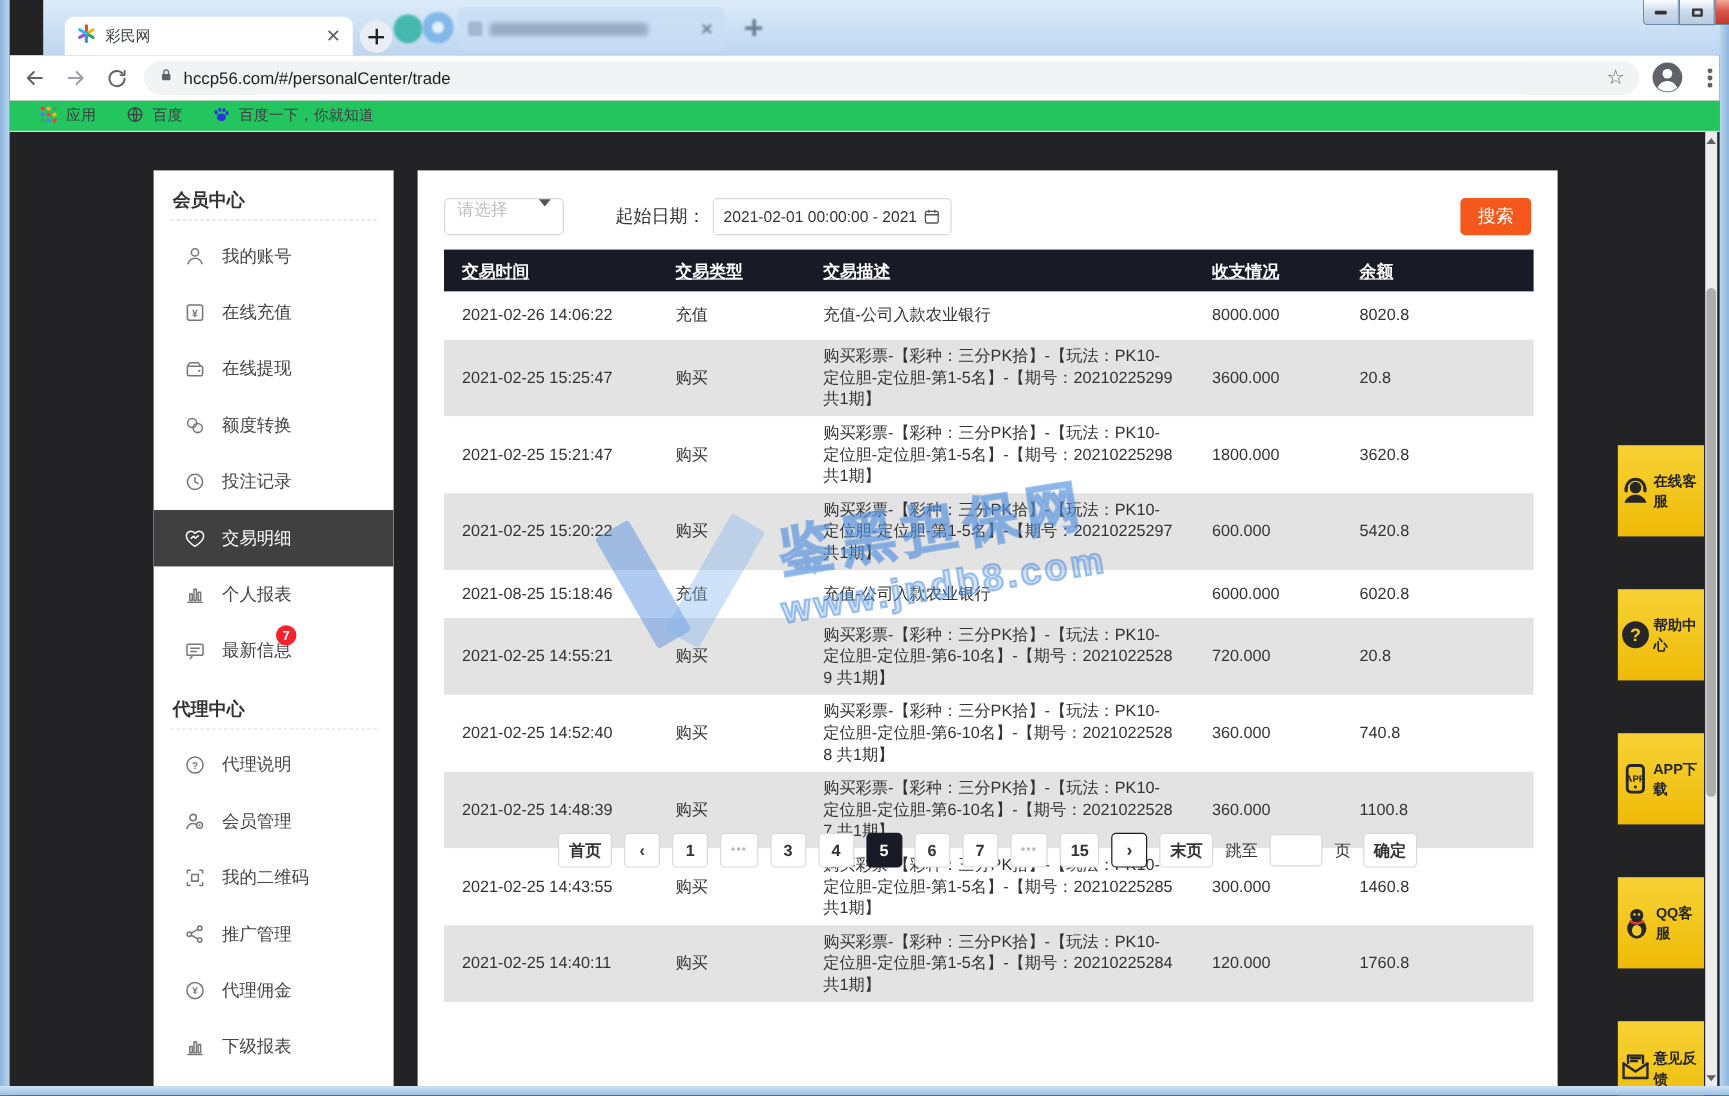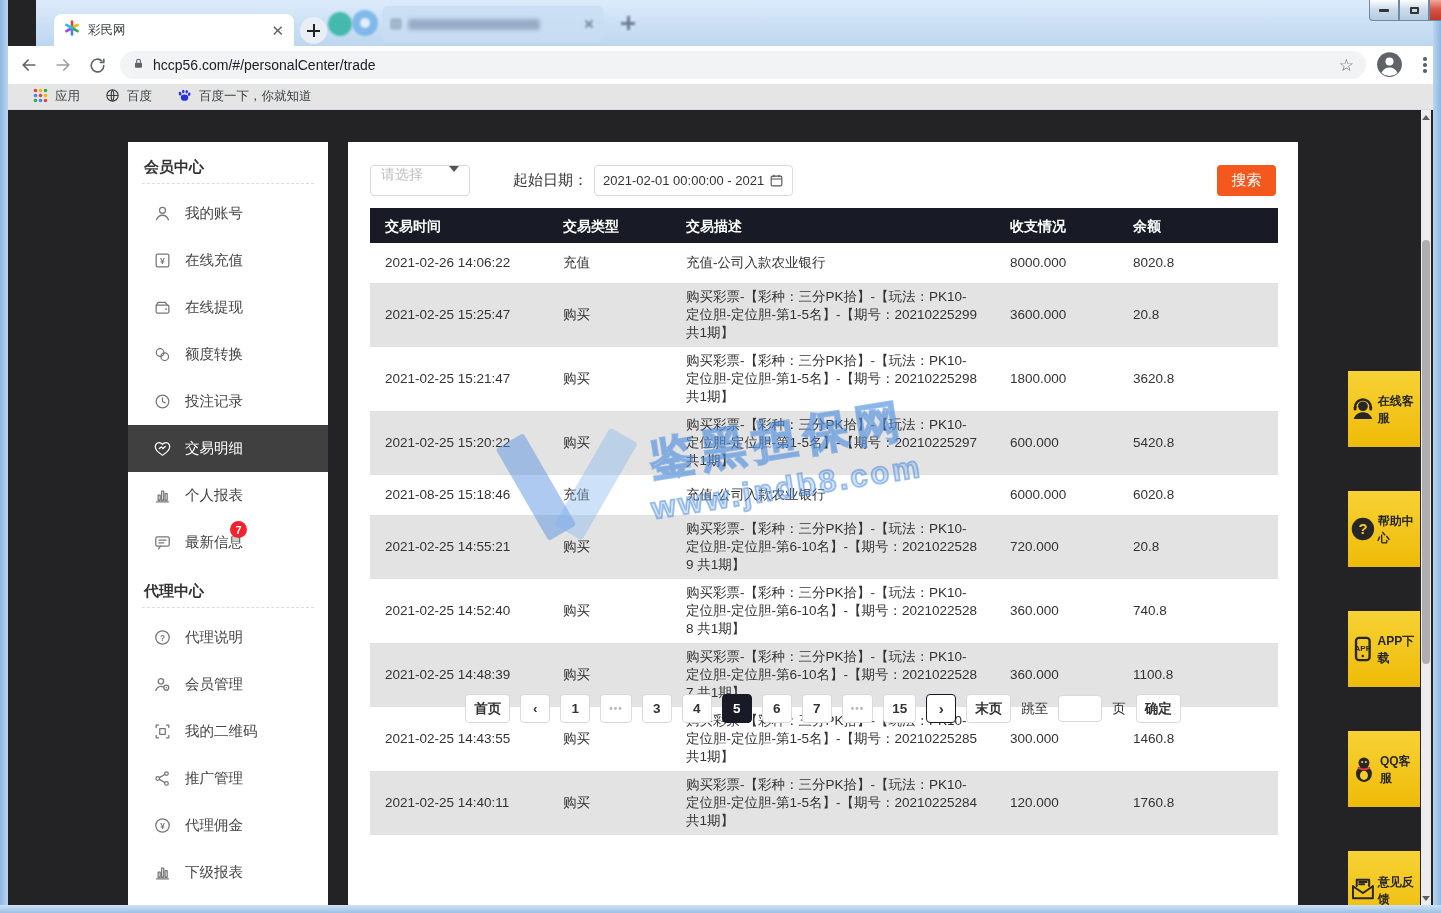--- a/index.html
+++ b/index.html
@@ -57,21 +57,21 @@
   .navbtn{width:26px;height:26px;display:flex;align-items:center;justify-content:center;margin-left:8px;}
   .urlbar{position:absolute;left:112px;top:5px;width:1246px;height:28px;background:#f1f3f4;border-radius:14px;
     display:flex;align-items:center;padding:0 12px;}
   .url-text{font-size:14px;color:#202124;margin-left:8px;flex:1;}
   .star{color:#5f6368;font-size:17px;}
   .avatar{position:absolute;left:1368px;top:5px;width:27px;height:27px;}
   .menu-dots{position:absolute;left:1408px;top:6px;width:18px;height:26px;display:flex;flex-direction:column;justify-content:center;align-items:center;gap:2.5px;}
   .menu-dots i{width:3.5px;height:3.5px;border-radius:50%;background:#5f6368;}
 
   
-  .bookmarks{position:absolute;left:8px;top:84px;width:1425px;height:26px;background:#e5e5e5;z-index:4;
+  .bookmarks{position:absolute;left:8px;top:84px;width:1425px;height:26px;background:#22c55e;z-index:4;
     display:flex;align-items:center;border-bottom:1px solid #d7dade;}
   .bm{display:flex;align-items:center;margin-left:18px;}
   .bm span{font-size:12.5px;color:#3c4043;margin-left:7px;}
 
   
   .page-bg{position:absolute;left:8px;top:110px;width:1425px;height:795px;background:#232326;}
 
   
   .sidebar{position:absolute;left:128px;top:142px;width:200px;height:763px;background:#fff;overflow:hidden;}
   .sec-title{padding:16px 16px 6px;font-size:15px;font-weight:700;color:#333;}
@@ -92,21 +92,21 @@
   .select .caret{margin-left:auto;width:0;height:0;border-left:5px solid transparent;border-right:5px solid transparent;border-top:6px solid #555;}
   .date-label{margin-left:43px;font-size:15px;color:#333;}
   .datebox{margin-left:6px;width:199px;height:31px;border:1px solid #d9d9d9;border-radius:4px;display:flex;
     align-items:center;padding:0 8px;font-size:13px;color:#333;}
   .datebox svg{margin-left:auto;flex:none;}
   .search-btn{margin-left:auto;width:59px;height:31px;background:#f4581c;color:#fff;border:none;border-radius:4px;
     font-size:15px;cursor:pointer;font-family:inherit;}
 
   .table{position:absolute;left:22px;top:66px;width:908px;}
   .thead{display:flex;background:#181b26;height:35px;align-items:center;}
-  .thead .cell{color:#fff;font-size:14px;font-weight:600;}
+  .thead .cell{color:#fff;font-size:14px;font-weight:600;text-decoration:underline;}
   .trow{display:flex;min-height:40px;align-items:center;background:#fff;}
   .trow.stripe{background:#e3e3e3;}
   .cell{padding:5px 15px;font-size:13.5px;color:#333;line-height:18px;}
   .col-time{width:178px;flex:none;}
   .col-type{width:123px;flex:none;}
   .col-desc{width:324px;flex:none;word-break:break-all;}
   .col-amount{width:123px;flex:none;}
   .col-balance{flex:1;}
 
   .pagination{position:absolute;left:0;top:552px;width:950px;display:flex;justify-content:center;align-items:center;gap:10px;}

